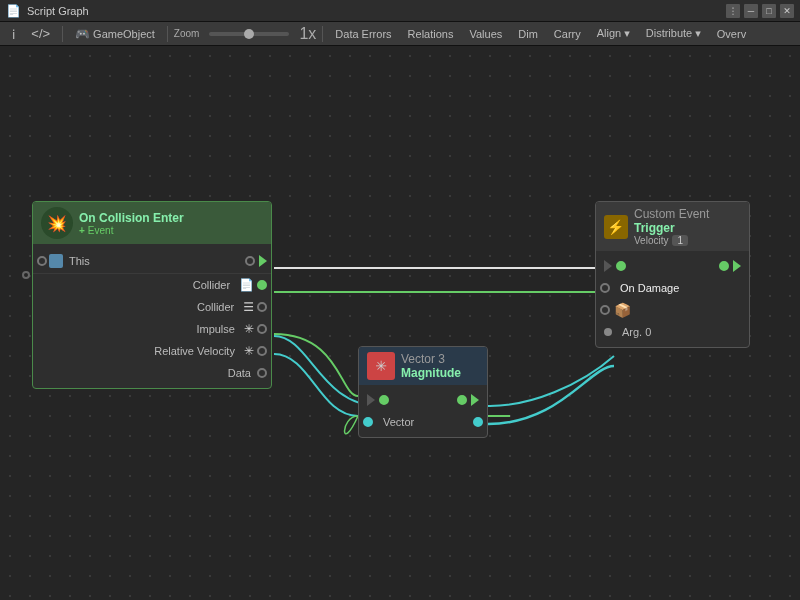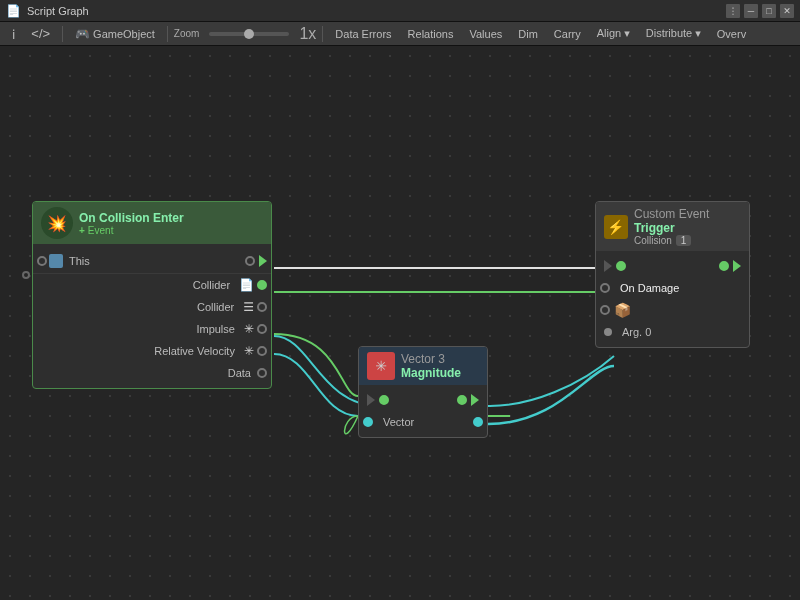--- a/index.html
+++ b/index.html
@@ -434,21 +434,21 @@
     </div>
   </div>
 
   <div class="node" id="node-custom-event" style="right:50px;top:155px;width:155px;">
     <div class="node-header">
       <div class="lightning-icon">⚡</div>
       <div class="node-header-text">
         <div class="node-category">Custom Event</div>
         <div class="node-title">Trigger</div>
         <div style="display:flex;align-items:center;gap:4px;font-size:10px;color:#aaa;">
-          <span>Collision</span>
+          <span>Velocity</span>
           <span class="badge">1</span>
         </div>
       </div>
     </div>
     <div class="node-body">
 
       <div class="port-row">
         <div class="execution-port-empty"></div>
         <div class="port green" style="margin-right:auto;"></div>
         <div class="port green"></div>

